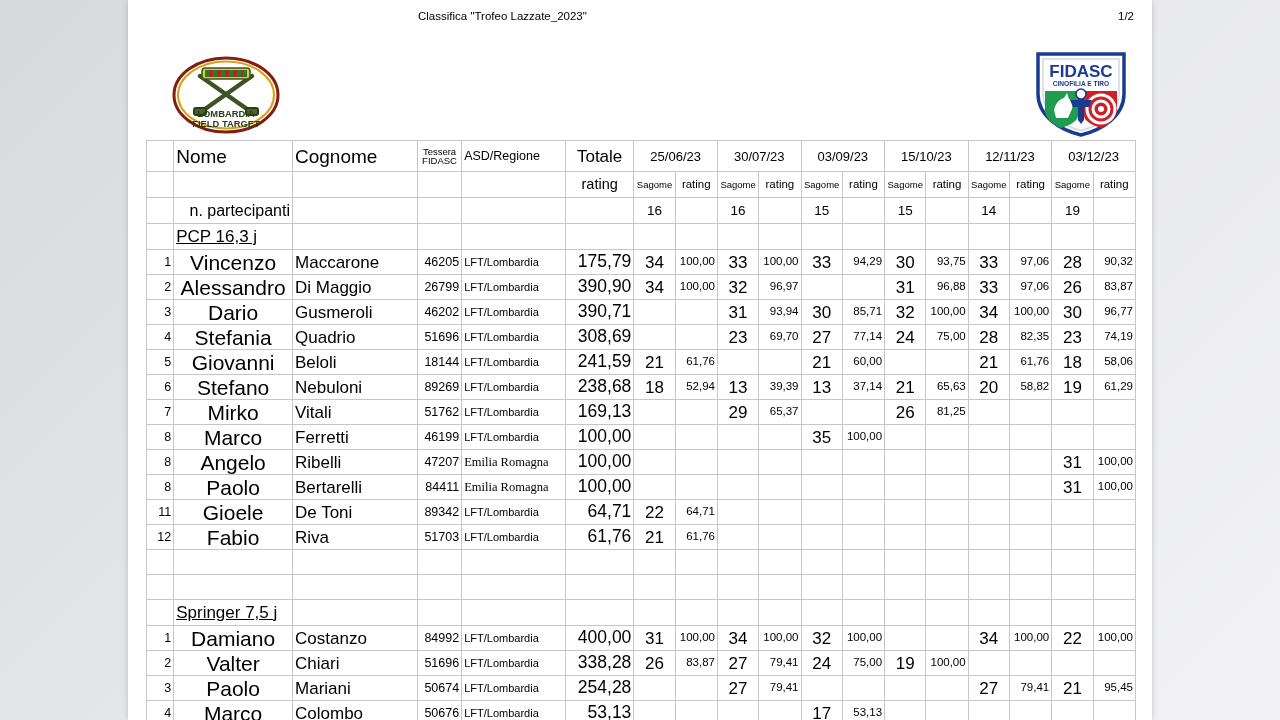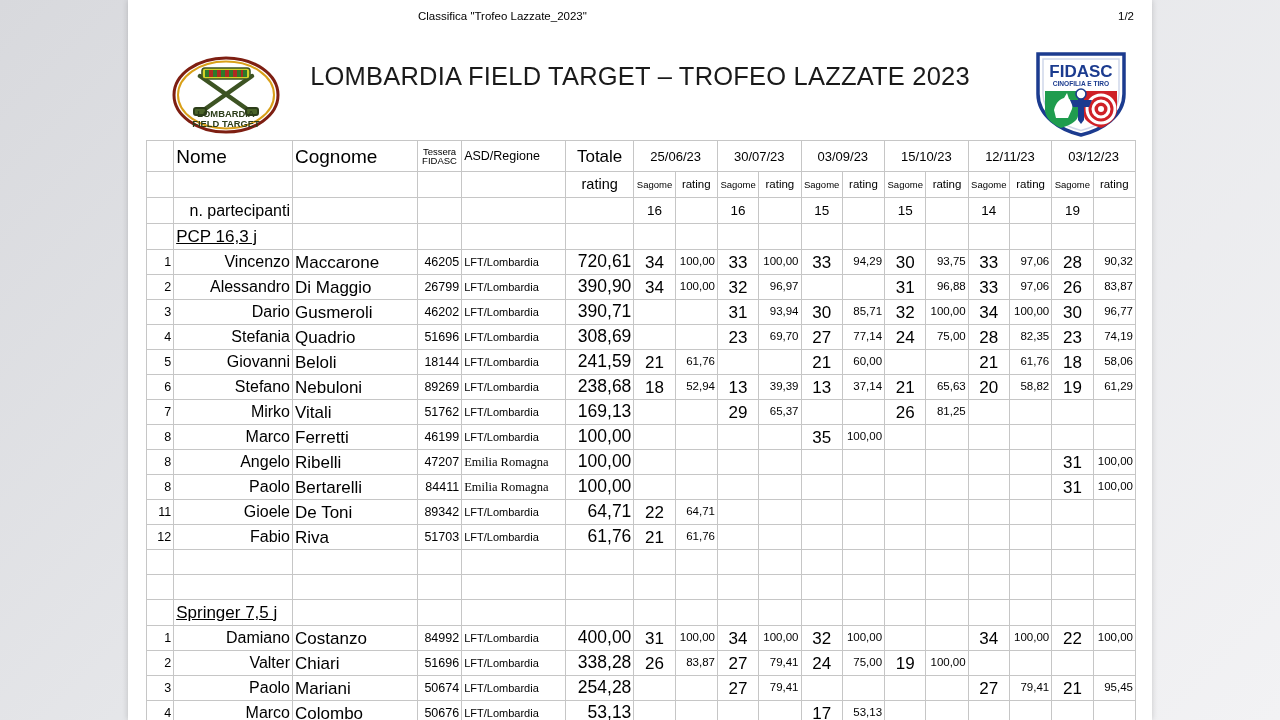--- a/index.html
+++ b/index.html
@@ -76,21 +76,21 @@
   .td-part-label{font-size:16px;text-align:right;padding-left:5px;}
   .td-part-num{font-size:13.5px;font-weight:bold;color:#2b3f9e;text-align:center;}
 
   
   tr.cat td{height:25px;}
   .td-cat{font-size:17px;font-weight:bold;text-align:left;padding-left:5px;text-decoration:underline;}
 
   
   tr.data td{height:24px;}
   .td-pos{font-size:12.5px;text-align:right;padding-right:3px;color:#111;}
-  .td-nome{font-size:16px;text-align:right;padding-left:4px;}
+  .td-nome{font-size:21px;text-align:center;padding-left:4px;}
   .td-cogn{font-size:17px;text-align:left;padding-left:4px;}
   .td-tess{font-size:12.5px;text-align:right;padding-right:3px;margin-left:12px;}
   .td-asd{font-size:11px;text-align:left;padding-left:4px;}
   .td-asd.serif{font-family:"Liberation Serif",serif;font-size:12.5px;}
   .td-tot{font-size:17.5px;font-weight:bold;text-align:right;padding-right:5px;}
   .td-sag{font-size:17px;text-align:center;}
   .td-rat{font-size:11.5px;text-align:right;padding-right:4px;}
 
   
   tr.blank td{height:24px;}
@@ -136,21 +136,20 @@
               <rect x="45" y="14" width="4" height="7"></rect>
             <rect x="53" y="14" width="4" height="7"></rect>
               <rect x="61" y="14" width="4" height="7"></rect>
             <rect x="69" y="14" width="2" height="7"></rect>
           </g>
         </g>
         <text x="54" y="61" text-anchor="middle" font-family="Liberation Sans, sans-serif" font-size="9.4" font-weight="bold" fill="#2c3d19">LOMBARDIA</text>
         <text x="54" y="70.5" text-anchor="middle" font-family="Liberation Sans, sans-serif" font-size="9.4" font-weight="bold" fill="#2c3d19">FIELD TARGET</text>
       </svg>
 
-      <div class="main-title">LOMBARDIA FIELD TARGET – TROFEO LAZZATE 2023</div>
 
       <svg class="logo-fid" viewBox="0 0 98 88">
         <path d="M6 4 H92 V44 C92 66 70 80 49 85 C28 80 6 66 6 44 Z" fill="#ffffff" stroke="#1b3b8f" stroke-width="3.5"></path>
         <path d="M11 9 H87 V44 C87 63 68 76 49 80.5 C30 76 11 63 11 44 Z" fill="#ffffff" stroke="#d0d7ea" stroke-width="1.5"></path>
         <text x="49" y="27" text-anchor="middle" font-family="Liberation Sans, sans-serif" font-size="17" font-weight="bold" fill="#1b3b8f">FIDASC</text>
         <text x="49" y="36" text-anchor="middle" font-family="Liberation Sans, sans-serif" font-size="6.6" font-weight="bold" fill="#1b3b8f">CINOFILIA E TIRO</text>
 
         <path d="M13 41 H46 V66 C46 71 36 76 29 78 C21 75 13 68 13 60 Z" fill="#1f9c4e"></path>
         <path d="M22 60 c2-8 6-11 10-12 l3-5 2 6 c3 2 4 6 3 10 l-4 9 -12 0 Z" fill="#ffffff"></path>
 
@@ -263,21 +262,21 @@
               <td></td>
               <td></td>
               <td></td>
             </tr>
             <tr class="data">
               <td class="td-pos">1</td>
               <td class="td-nome">Vincenzo</td>
               <td class="td-cogn">Maccarone</td>
               <td class="td-tess">46205</td>
               <td class="td-asd">LFT/Lombardia</td>
-              <td class="td-tot">720,61</td>
+              <td class="td-tot">175,79</td>
               <td class="td-sag">34</td>
               <td class="td-rat">100,00</td>
               <td class="td-sag">33</td>
               <td class="td-rat">100,00</td>
               <td class="td-sag">33</td>
               <td class="td-rat">94,29</td>
               <td class="td-sag">30</td>
               <td class="td-rat">93,75</td>
               <td class="td-sag">33</td>
               <td class="td-rat">97,06</td>

